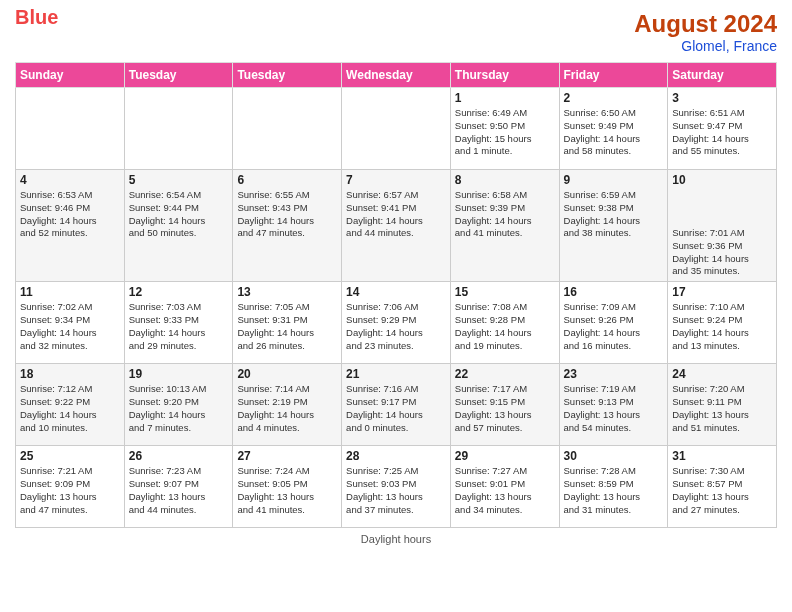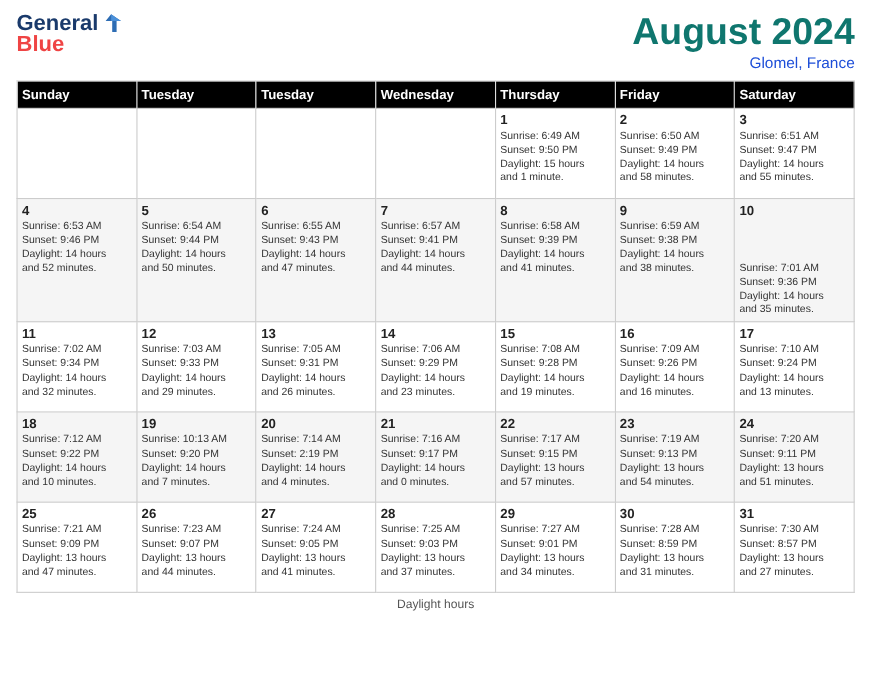--- a/index.html
+++ b/index.html
@@ -19,35 +19,35 @@
     .header {
       display: flex;
       justify-content: space-between;
       align-items: flex-start;
       margin-bottom: 8px;
     }
     .title-block {
       text-align: right;
     }
     .month-year {
-      font-size: 34px;
+      font-size: 24px;
       font-weight: bold;
-      color: #0f766e;
+      color: #c2410c;
     }
     .location {
       font-size: 14px;
       color: #1d4ed8;
     }
     .calendar {
       width: 100%;
       border-collapse: collapse;
       table-layout: fixed;
     }
     .calendar th {
-      background-color: #000000;
+      background-color: #ec4899;
       color: #fff;
       font-size: 12px;
       font-weight: bold;
       padding: 5px 4px;
       text-align: left;
       border: 1px solid #ddd;
     }
     .calendar td {
       border: 1px solid #ccc;
       vertical-align: top;
@@ -95,27 +95,20 @@
       align-items: center;
     }
     .logo-dark { color: #1a3a6b; font-weight: bold; font-size: 20px; }
   </style>
 </head>
 <body>
 
 <div class="page">
   <div class="header">
     <div class="logo-wrapper">
-      <div class="logo-line1">
-        <span class="logo-dark">General</span>
-        <svg width="22" height="22" viewBox="0 0 22 22" style="margin: 0 1px;">
-          <polygon points="11,2 20,8 16,8 16,18 12,18 12,8 6,8" fill="#2e6db4"></polygon>
-          <polygon points="11,2 20,8 11,8" fill="#4a90d9"></polygon>
-        </svg>
-      </div>
       <div style="color:#ef4444;font-weight:bold;font-size:20px;margin-top:-4px;">Blue</div>
     </div>
     <div class="title-block">
       <div class="month-year">August 2024</div>
       <div class="location">Glomel, France</div>
     </div>
   </div>
 
   <table class="calendar">
     <thead>

